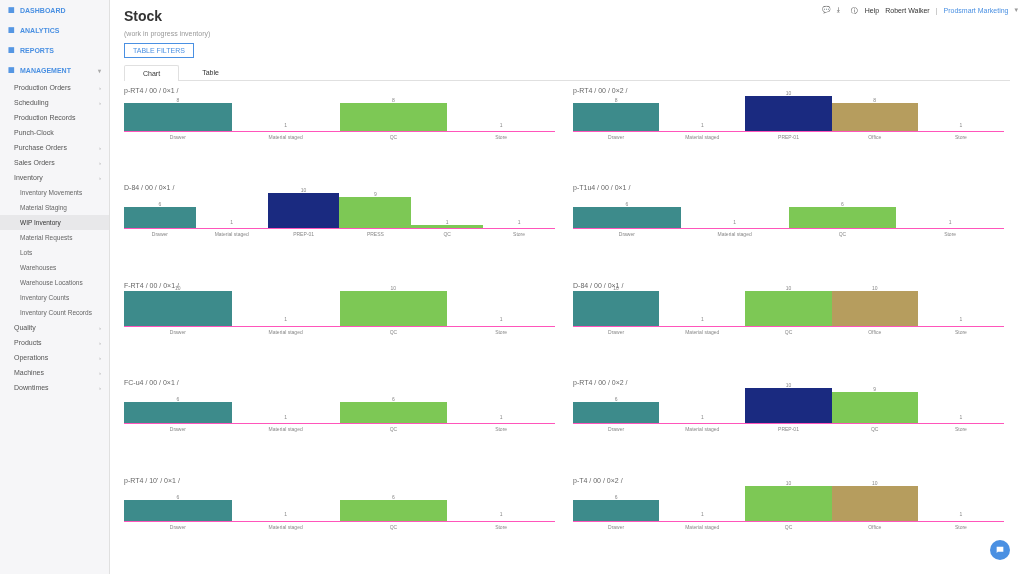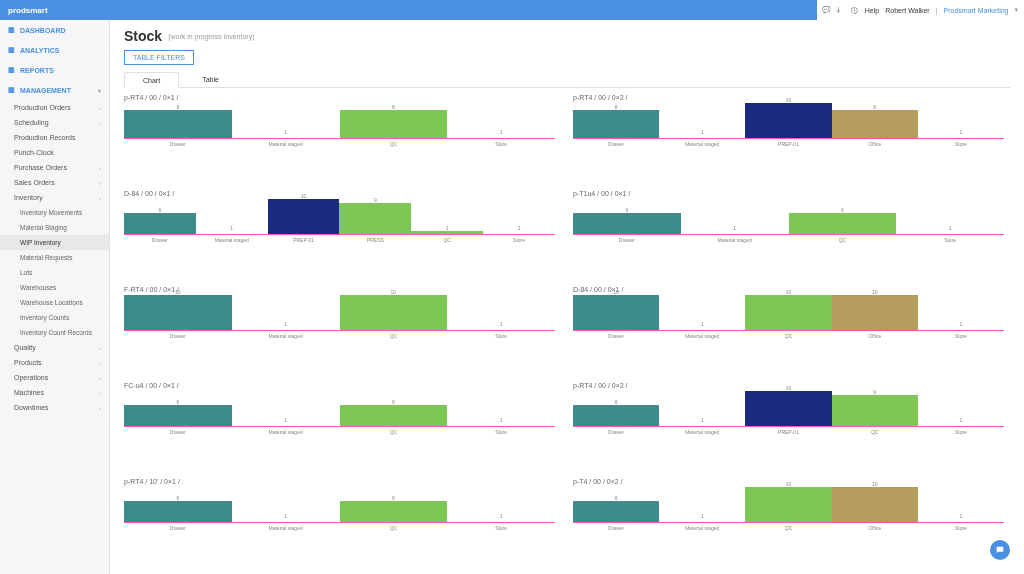--- a/index.html
+++ b/index.html
@@ -32,21 +32,21 @@
   .side-section { padding:6px 8px; display:flex; align-items:center; gap:4px; cursor:pointer; }
   .side-section.primary { color:var(--brand); font-weight:600; }
   .side-item { padding:4px 8px 4px 14px; display:flex; justify-content:space-between; align-items:center; cursor:pointer; color:#555; }
   .side-item.sub { padding-left:20px; font-size:6.5px; color:#666; }
   .side-item.active { background:#e8e8ea; color:#333; }
   .chev { font-size:6px; color:#aaa; }
   .icon-sq { width:8px; height:8px; display:inline-block; }
 
   
   .main { flex:1; display:flex; flex-direction:column; padding:8px 14px; overflow:hidden; }
-  .page-title-row { display:flex; align-items:center; gap:6px; margin-bottom:6px; }
+  .page-title-row { display:flex; align-items:flex-start; gap:6px; margin-bottom:6px;flex-direction:column; }
   .page-title { font-size:14px; font-weight:700; }
   .page-sub { font-size:7px; color:var(--muted); }
   .filters-btn { border:1px solid var(--brand); color:var(--brand); padding:3px 8px; font-size:7px; background:#fff; cursor:pointer; margin-bottom:6px; width:fit-content;}
   .tabs { display:flex; gap:4px; margin-bottom:6px; border-bottom:1px solid var(--border); }
   .tab { padding:4px 18px; font-size:7px; cursor:pointer; border:1px solid transparent; border-bottom:none; }
   .tab.active { border-color:var(--border); background:#fff; border-radius:2px 2px 0 0; position:relative; top:1px; }
 
   .charts-grid { flex:1; overflow-y:auto; display:grid; grid-template-columns: 1fr 1fr; gap:8px 18px; padding-right:6px; }
   .chart-card {}
   .chart-title { font-size:7px; color:#666; margin-bottom:2px; }
@@ -61,23 +61,20 @@
   .apprel { position:relative; }
 
   
   ::-webkit-scrollbar { width:4px; }
   ::-webkit-scrollbar-thumb { background:#ccc; }
 </style>
 </head>
 <body>
 
 <div class="app apprel">
-  <div class="header">
-    <span class="brand">prodsmart</span>
-  </div>
   <div class="header-right" style="position:absolute; top:0; right:0; height:20px;">
     <span class="icon">💬</span>
     <span class="icon">⤓</span>
     <span class="icon">ⓘ</span>
     <span>Help</span>
     <span>Robert Walker</span>
     <span style="color:#aaa">|</span>
     <span class="sep">Prodsmart Marketing</span>
     <span style="color:#999">▾</span>
   </div>

